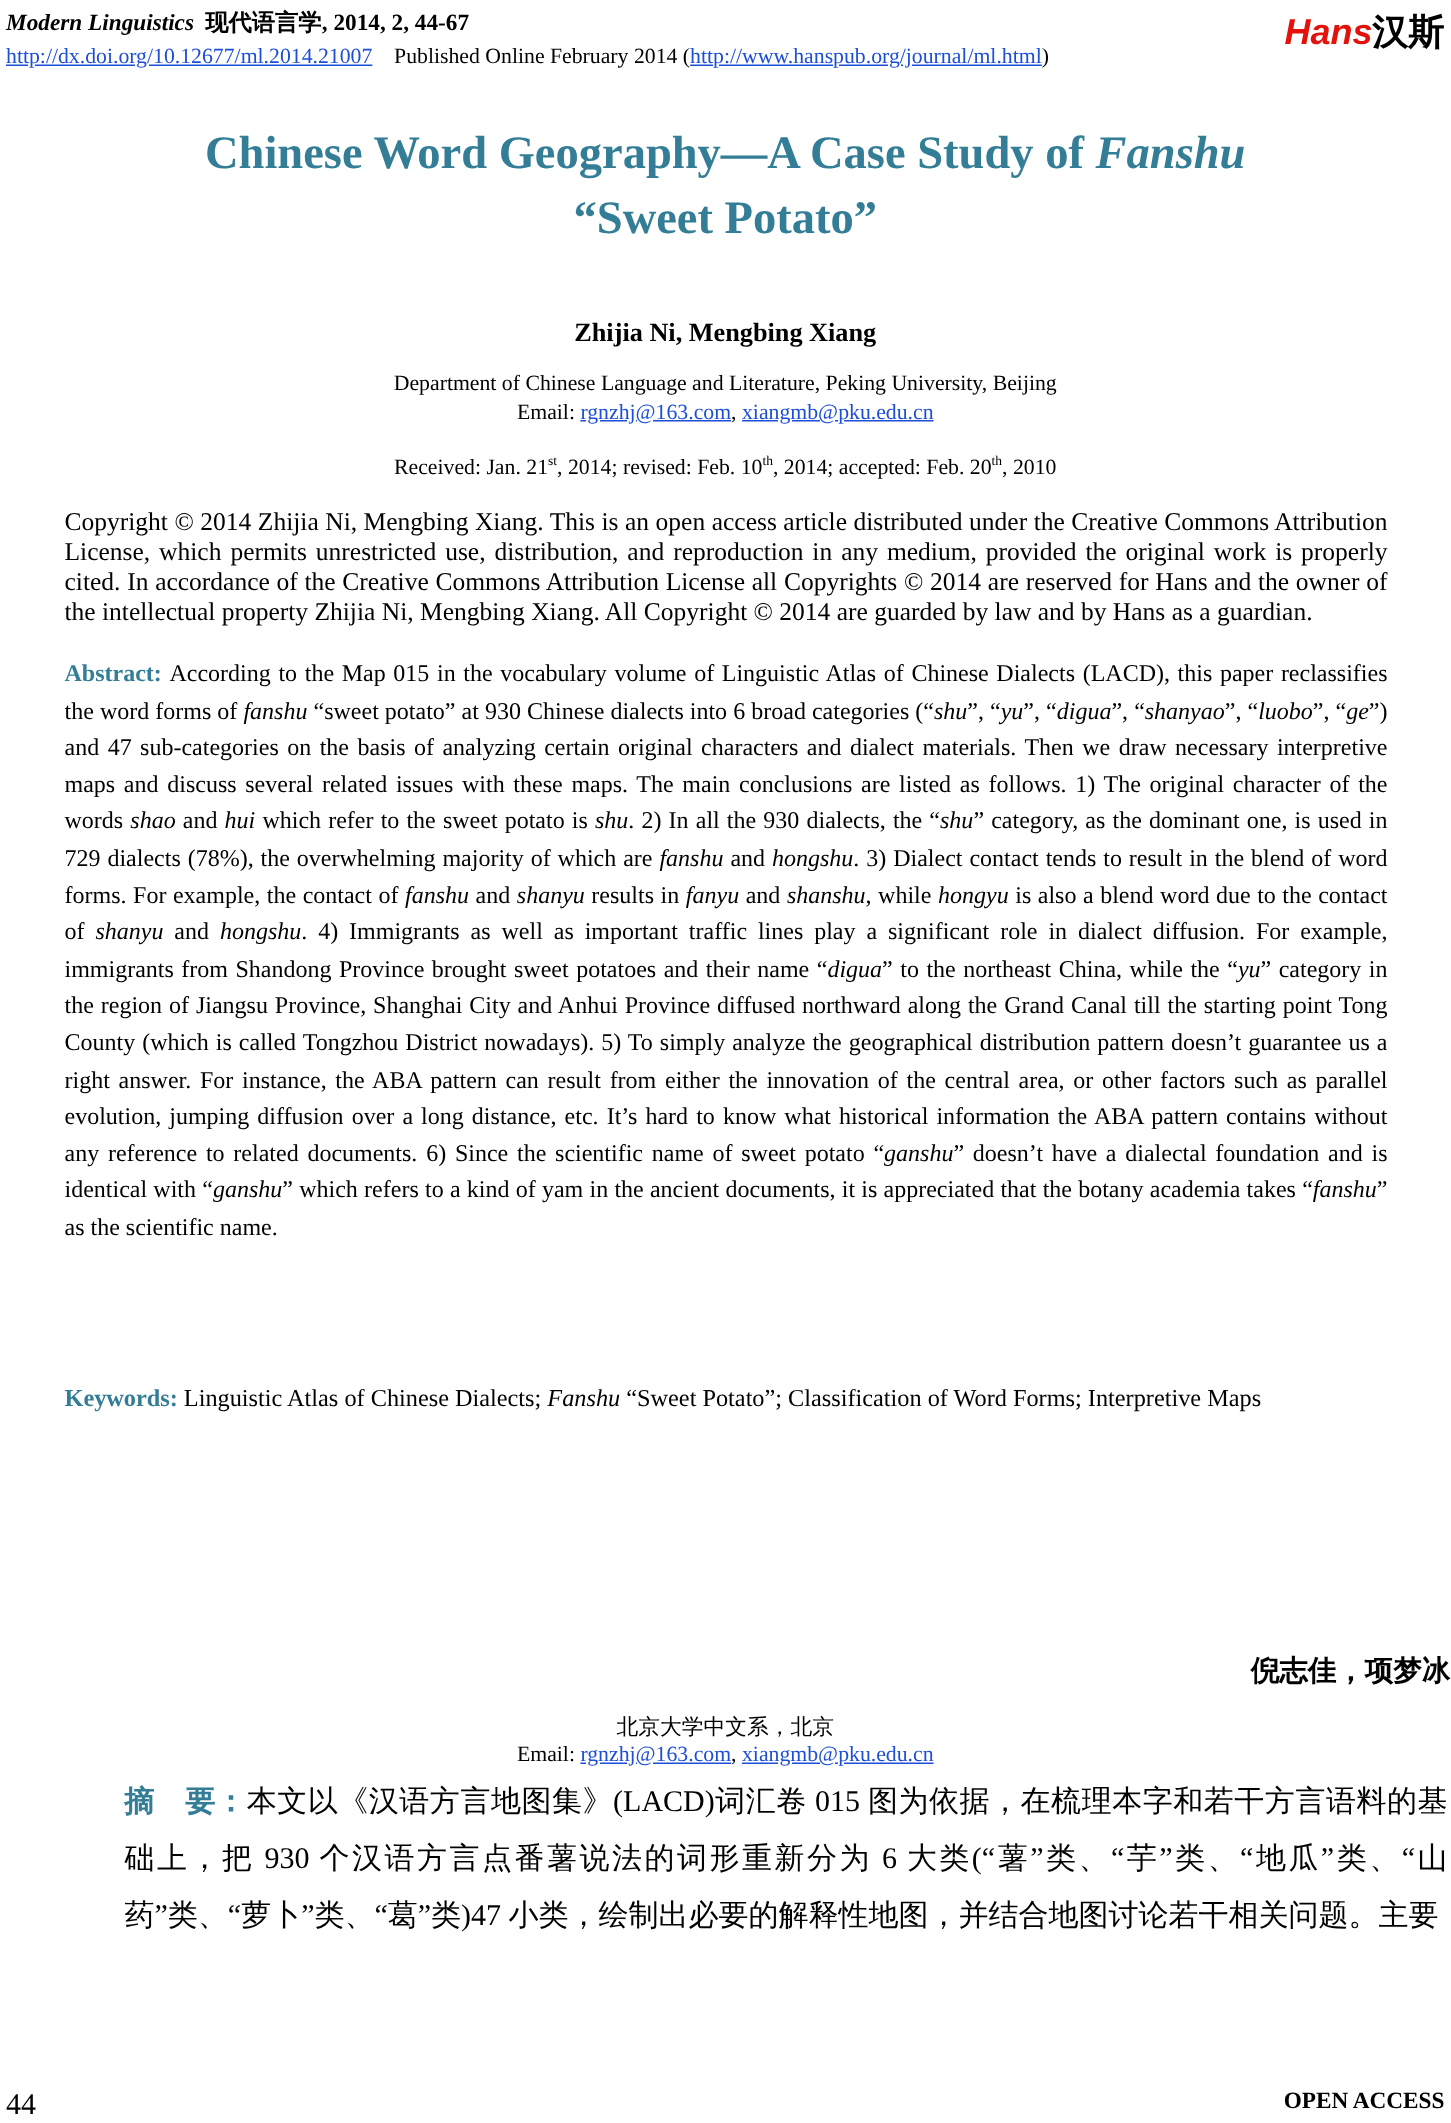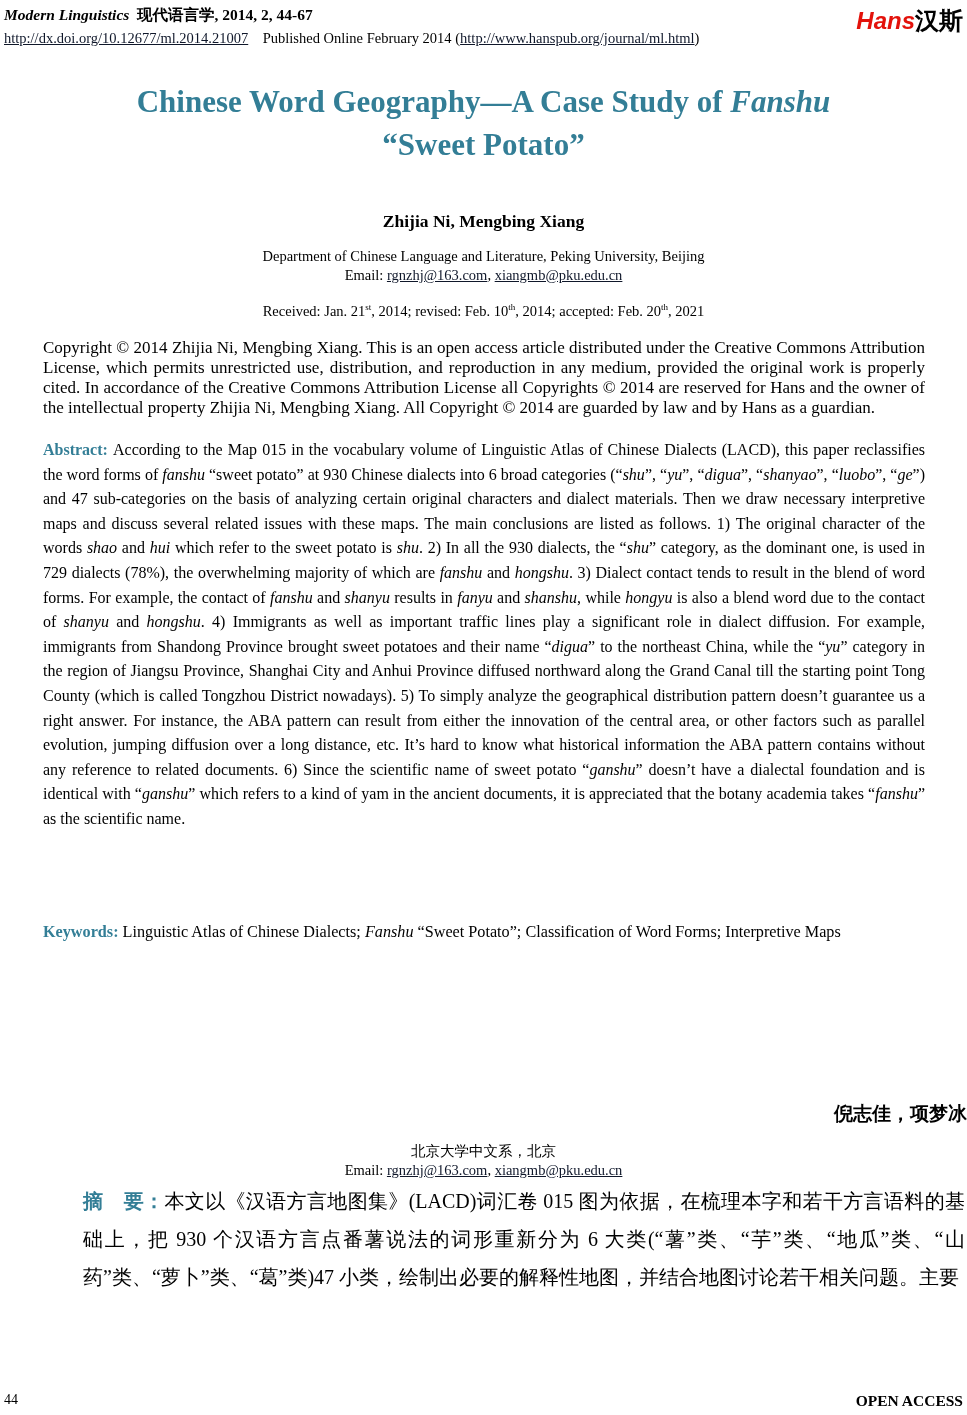--- a/index.html
+++ b/index.html
@@ -12,21 +12,21 @@
     color:#000000;
     overflow:hidden;
   }
   .header { position:absolute; top:5px; left:4px; right:4px; }
   .h-line1 { font-size:15.5px; }
   .h-line2 { margin-top:4px; font-size:14.5px; }
   .logo { position:absolute; top:0px; right:0px; font-size:24px; font-weight:bold; white-space:nowrap; }
   .logo-hans { font-family:"Liberation Sans", sans-serif; font-style:italic; color:#e3120b; }
   .logo-cn  { font-family:"Liberation Sans", sans-serif; color:#000000;margin-top:36px; }
 
-  .link { color:#0f172a; text-decoration:underline; cursor:pointer; }
+  .link { color:#1d4ed8; text-decoration:underline; cursor:pointer; }
   .teal { color:#337e96; font-weight:bold; }
 
   .title-en {
     position:absolute; top:80px; left:0; width:100%;
     text-align:center; color:#337e96;
     font-size:31px; font-weight:bold; line-height:43px;
   }
   .authors-en { position:absolute; top:211px; left:0; width:100%; text-align:center; font-size:17.5px; font-weight:bold; }
   .affil-en   { position:absolute; top:248px; left:0; width:100%; text-align:center; font-size:14.5px; }
   .email-line-en { position:absolute; top:267px; left:0; width:100%; text-align:center; font-size:14.5px; }
@@ -54,21 +54,21 @@
   }
   .authors-cn { position:absolute; top:1101px; left:0; width:100%; text-align:right; font-size:19px; font-weight:bold; }
   .affil-cn   { position:absolute; top:1142px; left:0; width:100%; text-align:center; font-size:14.5px; }
   .email-line-cn { position:absolute; top:1162px; left:0; width:100%; text-align:center; font-size:14.5px; }
   .dates-cn   { position:absolute; top:1227px; left:0; width:100%; text-align:center; font-size:14.5px; }
   .abstract-cn {
     position:absolute; top:1182px; left:43px; width:882px;
     font-size:20px; line-height:38px; text-align:justify;margin-left:40px;
   }
 
-  .footer-page { position:absolute; top:1392px; left:4px;  font-size:14px; }
+  .footer-page { position:absolute; top:1392px; left:4px;  font-size:20px; }
   .footer-oa   { position:absolute; top:1392px; right:4px; font-size:15.5px; font-weight:bold; }
 
   sup { font-size:62%; }
 </style>
 </head>
 <body>
 
 <div class="page">
 
   <div class="header">
@@ -80,21 +80,21 @@
   </div>
 
   <div class="title-en">
     <div><span>Chinese Word Geography—A Case Study of </span><span style="font-style: italic;">Fanshu</span></div>
     <div><span>“Sweet Potato”</span></div>
   </div>
 
   <div class="authors-en">Zhijia Ni, Mengbing Xiang</div>
   <div class="affil-en">Department of Chinese Language and Literature, Peking University, Beijing</div>
   <div class="email-line-en"><span>Email: </span><span class="link">rgnzhj@163.com</span><span>, </span><span class="link">xiangmb@pku.edu.cn</span></div>
-  <div class="received"><span>Received: Jan. 21</span><sup>st</sup><span>, 2014; revised: Feb. 10</span><sup>th</sup><span>, 2014; accepted: Feb. 20</span><sup>th</sup><span>, 2021</span></div>
+  <div class="received"><span>Received: Jan. 21</span><sup>st</sup><span>, 2014; revised: Feb. 10</span><sup>th</sup><span>, 2014; accepted: Feb. 20</span><sup>th</sup><span>, 2010</span></div>
 
   <p class="copyright">Copyright © 2014 Zhijia Ni, Mengbing Xiang. This is an open access article distributed under the Creative Commons Attribution License, which permits unrestricted use, distribution, and reproduction in any medium, provided the original work is properly cited. In accordance of the Creative Commons Attribution License all Copyrights © 2014 are reserved for Hans and the owner of the intellectual property Zhijia Ni, Mengbing Xiang. All Copyright © 2014 are guarded by law and by Hans as a guardian.</p>
 
   <p class="abstract"><span class="teal" style="font-weight: bold;">Abstract: </span><span>According to the Map 015 in the vocabulary volume of Linguistic Atlas of Chinese Dialects (LACD), this paper reclassifies the word forms of </span><span style="font-style: italic;">fanshu</span><span> “sweet potato” at 930 Chinese dialects into 6 broad categories (“</span><span style="font-style: italic;">shu</span><span>”, “</span><span style="font-style: italic;">yu</span><span>”, “</span><span style="font-style: italic;">digua</span><span>”, “</span><span style="font-style: italic;">shanyao</span><span>”, “</span><span style="font-style: italic;">luobo</span><span>”, “</span><span style="font-style: italic;">ge</span><span>”) and 47 sub-categories on the basis of analyzing certain original characters and dialect materials. Then we draw necessary interpretive maps and discuss several related issues with these maps. The main conclusions are listed as follows. 1) The original character of the words </span><span style="font-style: italic;">shao</span><span> and </span><span style="font-style: italic;">hui</span><span> which refer to the sweet potato is </span><span style="font-style: italic;">shu</span><span>. 2) In all the 930 dialects, the “</span><span style="font-style: italic;">shu</span><span>” category, as the dominant one, is used in 729 dialects (78%), the overwhelming majority of which are </span><span style="font-style: italic;">fanshu</span><span> and </span><span style="font-style: italic;">hongshu</span><span>. 3) Dialect contact tends to result in the blend of word forms. For example, the contact of </span><span style="font-style: italic;">fanshu</span><span> and </span><span style="font-style: italic;">shanyu</span><span> results in </span><span style="font-style: italic;">fanyu</span><span> and </span><span style="font-style: italic;">shanshu</span><span>, while </span><span style="font-style: italic;">hongyu</span><span> is also a blend word due to the contact of </span><span style="font-style: italic;">shanyu</span><span> and </span><span style="font-style: italic;">hongshu</span><span>. 4) Immigrants as well as important traffic lines play a significant role in dialect diffusion. For example, immigrants from Shandong Province brought sweet potatoes and their name “</span><span style="font-style: italic;">digua</span><span>” to the northeast China, while the “</span><span style="font-style: italic;">yu</span><span>” category in the region of Jiangsu Province, Shanghai City and Anhui Province diffused northward along the Grand Canal till the starting point Tong County (which is called Tongzhou District nowadays). 5) To simply analyze the geographical distribution pattern doesn’t guarantee us a right answer. For instance, the ABA pattern can result from either the innovation of the central area, or other factors such as parallel evolution, jumping diffusion over a long distance, etc. It’s hard to know what historical information the ABA pattern contains without any reference to related documents. 6) Since the scientific name of sweet potato “</span><span style="font-style: italic;">ganshu</span><span>” doesn’t have a dialectal foundation and is identical with “</span><span style="font-style: italic;">ganshu</span><span>” which refers to a kind of yam in the ancient documents, it is appreciated that the botany academia takes “</span><span style="font-style: italic;">fanshu</span><span>” as the scientific name.</span></p>
 
   <p class="keywords"><span class="teal" style="font-weight: bold;">Keywords: </span><span>Linguistic Atlas of Chinese Dialects; </span><span style="font-style: italic;">Fanshu</span><span> “Sweet Potato”; Classification of Word Forms; Interpretive Maps</span></p>
 
   <div class="authors-cn">倪志佳，项梦冰</div>
   <div class="affil-cn">北京大学中文系，北京</div>
   <div class="email-line-cn"><span>Email: </span><span class="link">rgnzhj@163.com</span><span>, </span><span class="link">xiangmb@pku.edu.cn</span></div>

